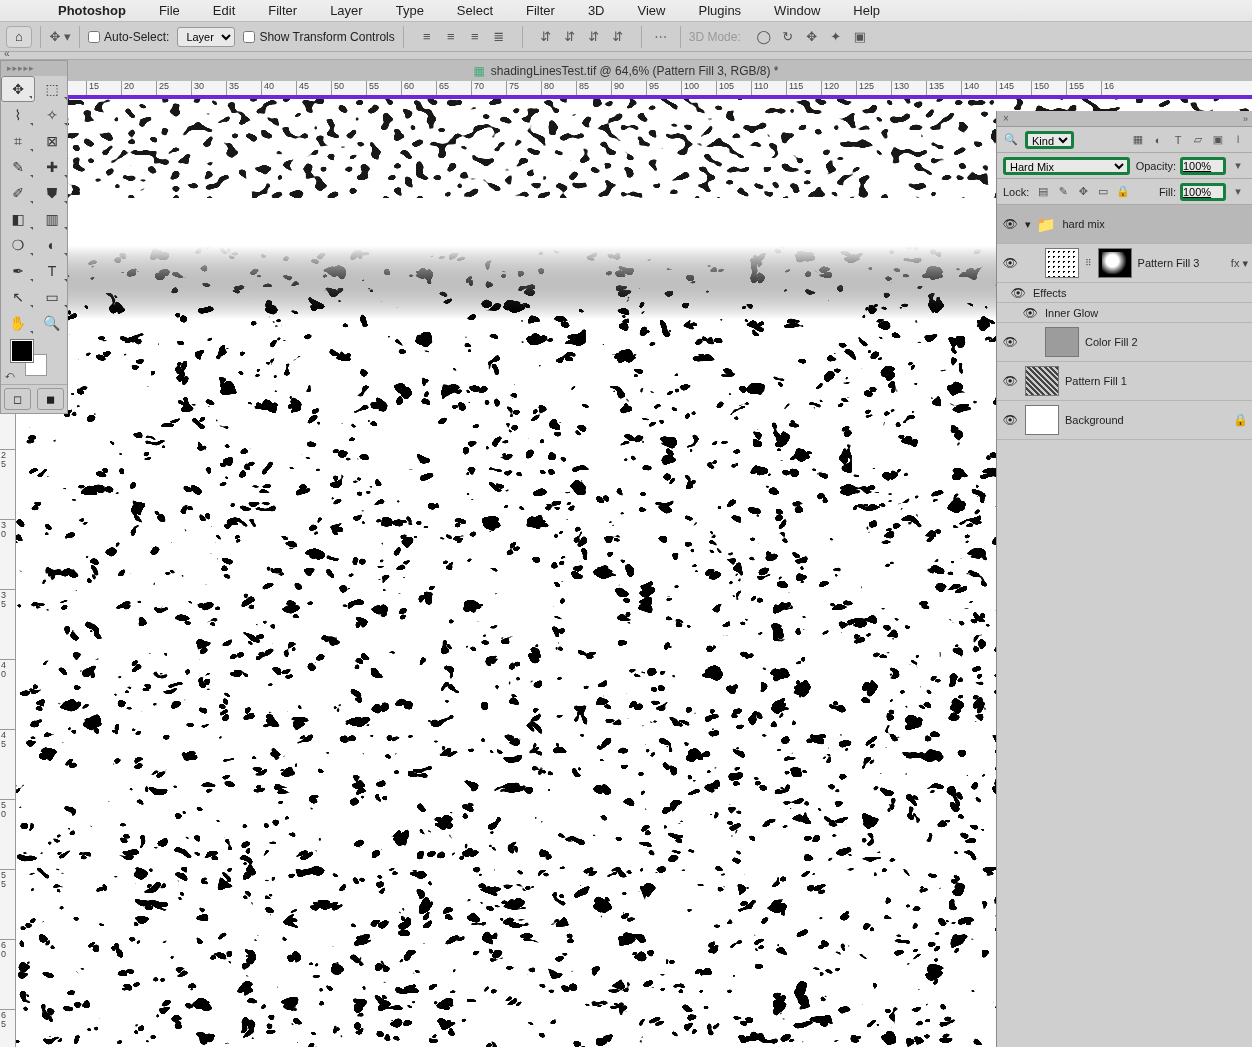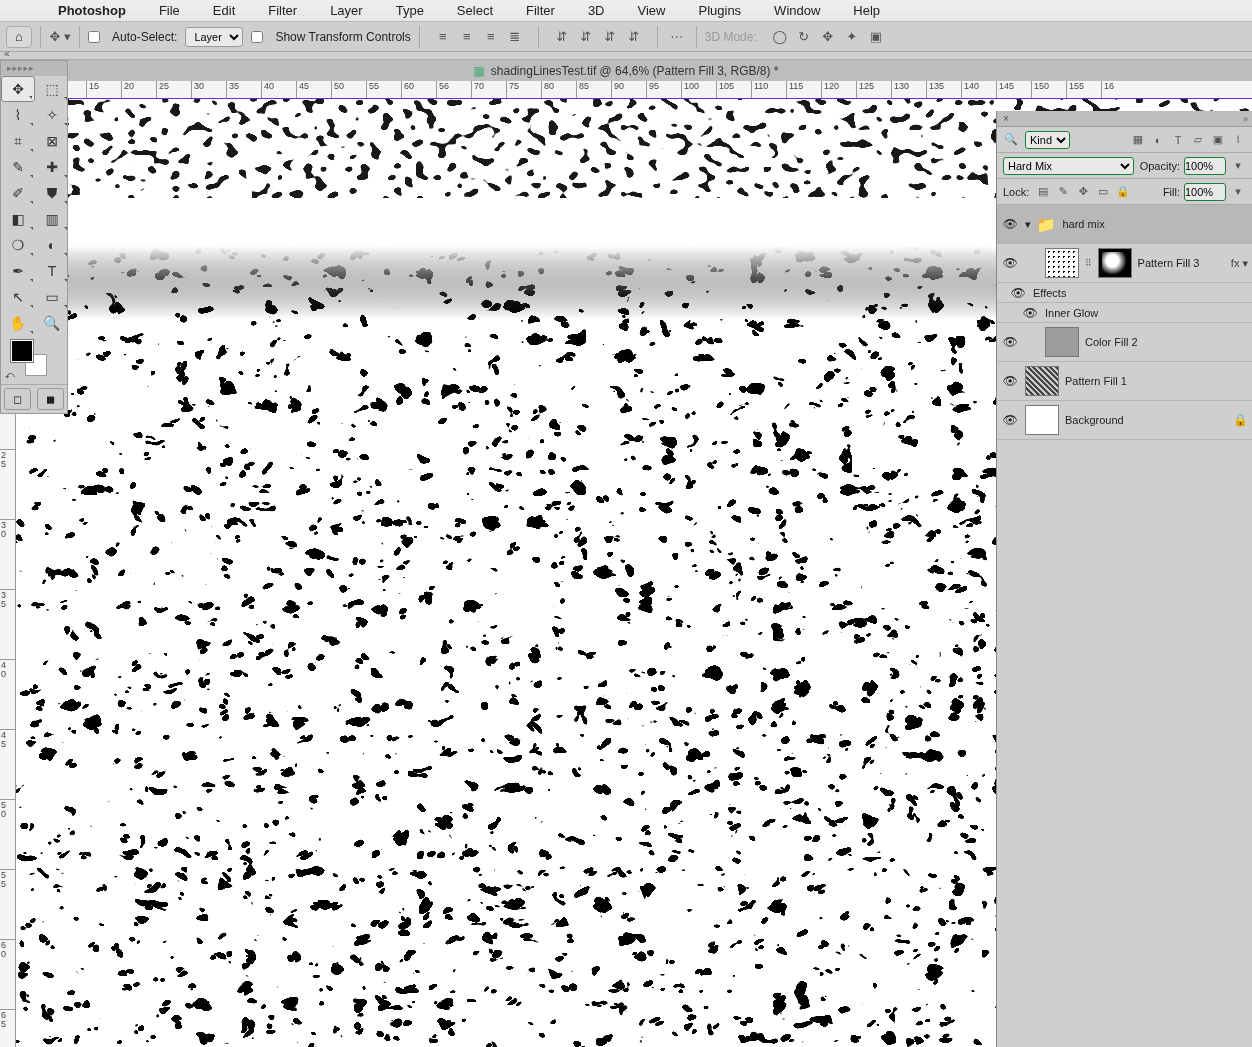--- a/index.html
+++ b/index.html
@@ -8,21 +8,21 @@
 
 #mac-menu { height:22px; background:linear-gradient(#efefef,#e6e6e6); border-bottom:1px solid #bbb; display:flex; align-items:center; padding:0 10px; gap:18px; }
 #mac-menu span { font-size:13px;padding-left:15px; }
 #mac-menu .app { font-weight:700; }
 #mac-menu .apple { font-size:15px; }
 
 
 #options-bar { height:30px; background:#cfcfcf; border-bottom:1px solid #aaa; display:flex; align-items:center; padding:0 6px; gap:8px; }
 .ob-btn { width:26px; height:22px; border:1px solid #aaa; background:#d9d9d9; border-radius:4px; display:flex; align-items:center; justify-content:center; font-size:13px; }
 .ob-sep { width:1px; height:22px; background:#aaa; }
-.ob-check { display:flex; align-items:center; gap:12px; font-size:12px; }
+.ob-check { display:flex; align-items:center; gap:4px; font-size:12px; }
 .ob-check input { width:12px; height:12px; }
 .ob-select { height:20px; border:1px solid #999; background:#e9e9e9; border-radius:3px; font-size:11px; padding:0 4px; }
 .ob-icon { width:22px; height:20px; display:flex; align-items:center; justify-content:center; color:#555; font-size:13px; }
 .ob-icongroup { display:flex; gap:2px; padding:0 4px; }
 .ob-3d { color:#999; }
 
 
 #handle-bar { height:8px; background:#cfcfcf; border-bottom:1px solid #aaa; position:relative;}
 #handle-bar::after{content:"«"; position:absolute; left:4px; top:-4px; font-size:10px; color:#555;}
 
@@ -43,36 +43,36 @@
 .tool .tri { position:absolute; right:2px; bottom:2px; width:0;height:0;border-left:3px solid transparent;border-top:3px solid #555;}
 #toolbox .swatches { padding:6px; position:relative; height:48px;}
 .sw-fg { position:absolute; left:10px; top:4px; width:22px; height:22px; background:#000; border:1px solid #fff; outline:1px solid #777; z-index:2;}
 .sw-bg { position:absolute; left:24px; top:18px; width:22px; height:22px; background:#fff; border:1px solid #999;}
 .sw-mini { position:absolute; left:4px; top:34px; font-size:9px;}
 #toolbox .modes { display:flex; border-top:1px solid #aaa; }
 .mode { flex:1; height:22px; display:flex; align-items:center; justify-content:center; border:1px solid #999; margin:3px; border-radius:3px; font-size:11px;}
 
 
 #workarea { flex:1; margin-left:0px; background:#bfbfbf; position:relative; overflow:hidden; }
-#h-ruler { position:absolute; left:16px; right:0; top:0; height:18px; background:#f4f4f4; border-bottom:1px solid #6d28d9; display:flex; font-size:9px; color:#444; z-index:5;}
+#h-ruler { position:absolute; left:16px; right:0; top:0; height:18px; background:#f4f4f4; border-bottom:4px solid #6d28d9; display:flex; font-size:9px; color:#444; z-index:5;}
 #h-ruler div { width:35px; border-left:1px solid #999; padding-left:2px; line-height:10px; }
 #v-ruler { position:absolute; left:0; top:18px; bottom:0; width:16px; background:#f4f4f4; border-right:1px solid #999; z-index:5;}
 #v-ruler div { height:70px; border-top:1px solid #999; font-size:9px; color:#444; writing-mode:horizontal-tb; padding:1px 1px; line-height:9px;}
 #ruler-corner { position:absolute; left:0; top:0; width:16px; height:18px; background:#f4f4f4; border-right:1px solid #999; border-bottom:1px solid #999; z-index:6;}
 #canvas-img { position:absolute; left:16px; top:18px; right:0; bottom:0; background:#fff; overflow:hidden;}
 #canvas-img svg { width:100%; height:100%; }
 
 
 #layers-panel { position:absolute; right:0; top:30px; width:256px; bottom:0; background:#cfcfcf; border-left:1px solid #8a8a8a; z-index:60; display:flex; flex-direction:column;}
 .panel-x { height:16px; background:#bdbdbd; border-bottom:1px solid #999; font-size:10px; padding-left:6px; line-height:16px; color:#555; position:relative;}
 .panel-x .chev { position:absolute; right:4px; font-size:9px;}
 .panel-tab { height:22px; background:#bdbdbd; border-bottom:1px solid #8a8a8a; display:flex; align-items:center;}
 .panel-tab span { background:#cfcfcf; padding:4px 10px; font-size:12px; border-right:1px solid #999;}
 .panel-row { height:26px; border-bottom:1px solid #aaa; display:flex; align-items:center; padding:0 6px; gap:6px; font-size:11px;}
-.panel-row select, .panel-row input { height:18px; font-size:11px; border:1px solid #15803d; background:#e9e9e9; border-radius:3px;}
+.panel-row select, .panel-row input { height:18px; font-size:11px; border:3px solid #15803d; background:#e9e9e9; border-radius:3px;text-decoration:underline;}
 .panel-row .r { margin-left:auto; display:flex; align-items:center; gap:4px;}
 .mini-icon { width:16px; height:14px; display:flex; align-items:center; justify-content:center; color:#555; font-size:11px;}
 .lock-icons { display:flex; gap:4px; color:#666; font-size:11px;}
 #layer-list { flex:1; overflow:auto; }
 .layer { display:flex; align-items:center; min-height:39px; border-bottom:1px solid #b5b5b5; padding:2px 4px; gap:6px; font-size:11px;}
 .layer.sel { background:#b8b8b8; }
 .layer .eye { width:18px; text-align:center; font-size:12px; cursor:pointer;}
 .layer .indent { display:inline-block; }
 .thumb { width:34px; height:30px; background:#fff; border:1px solid #777; display:inline-flex; align-items:center; justify-content:center; font-size:16px;}
 .thumb.mask { background:#000; position:relative;}
@@ -199,21 +199,21 @@
         <div>15</div>
         <div>20</div>
         <div>25</div>
         <div>30</div>
         <div>35</div>
         <div>40</div>
         <div>45</div>
         <div>50</div>
         <div>55</div>
         <div>60</div>
-        <div>56</div>
+        <div>65</div>
         <div>70</div>
         <div>75</div>
         <div>80</div>
         <div>85</div>
         <div>90</div>
         <div>95</div>
         <div>100</div>
         <div>105</div>
         <div>110</div>
         <div>115</div>

